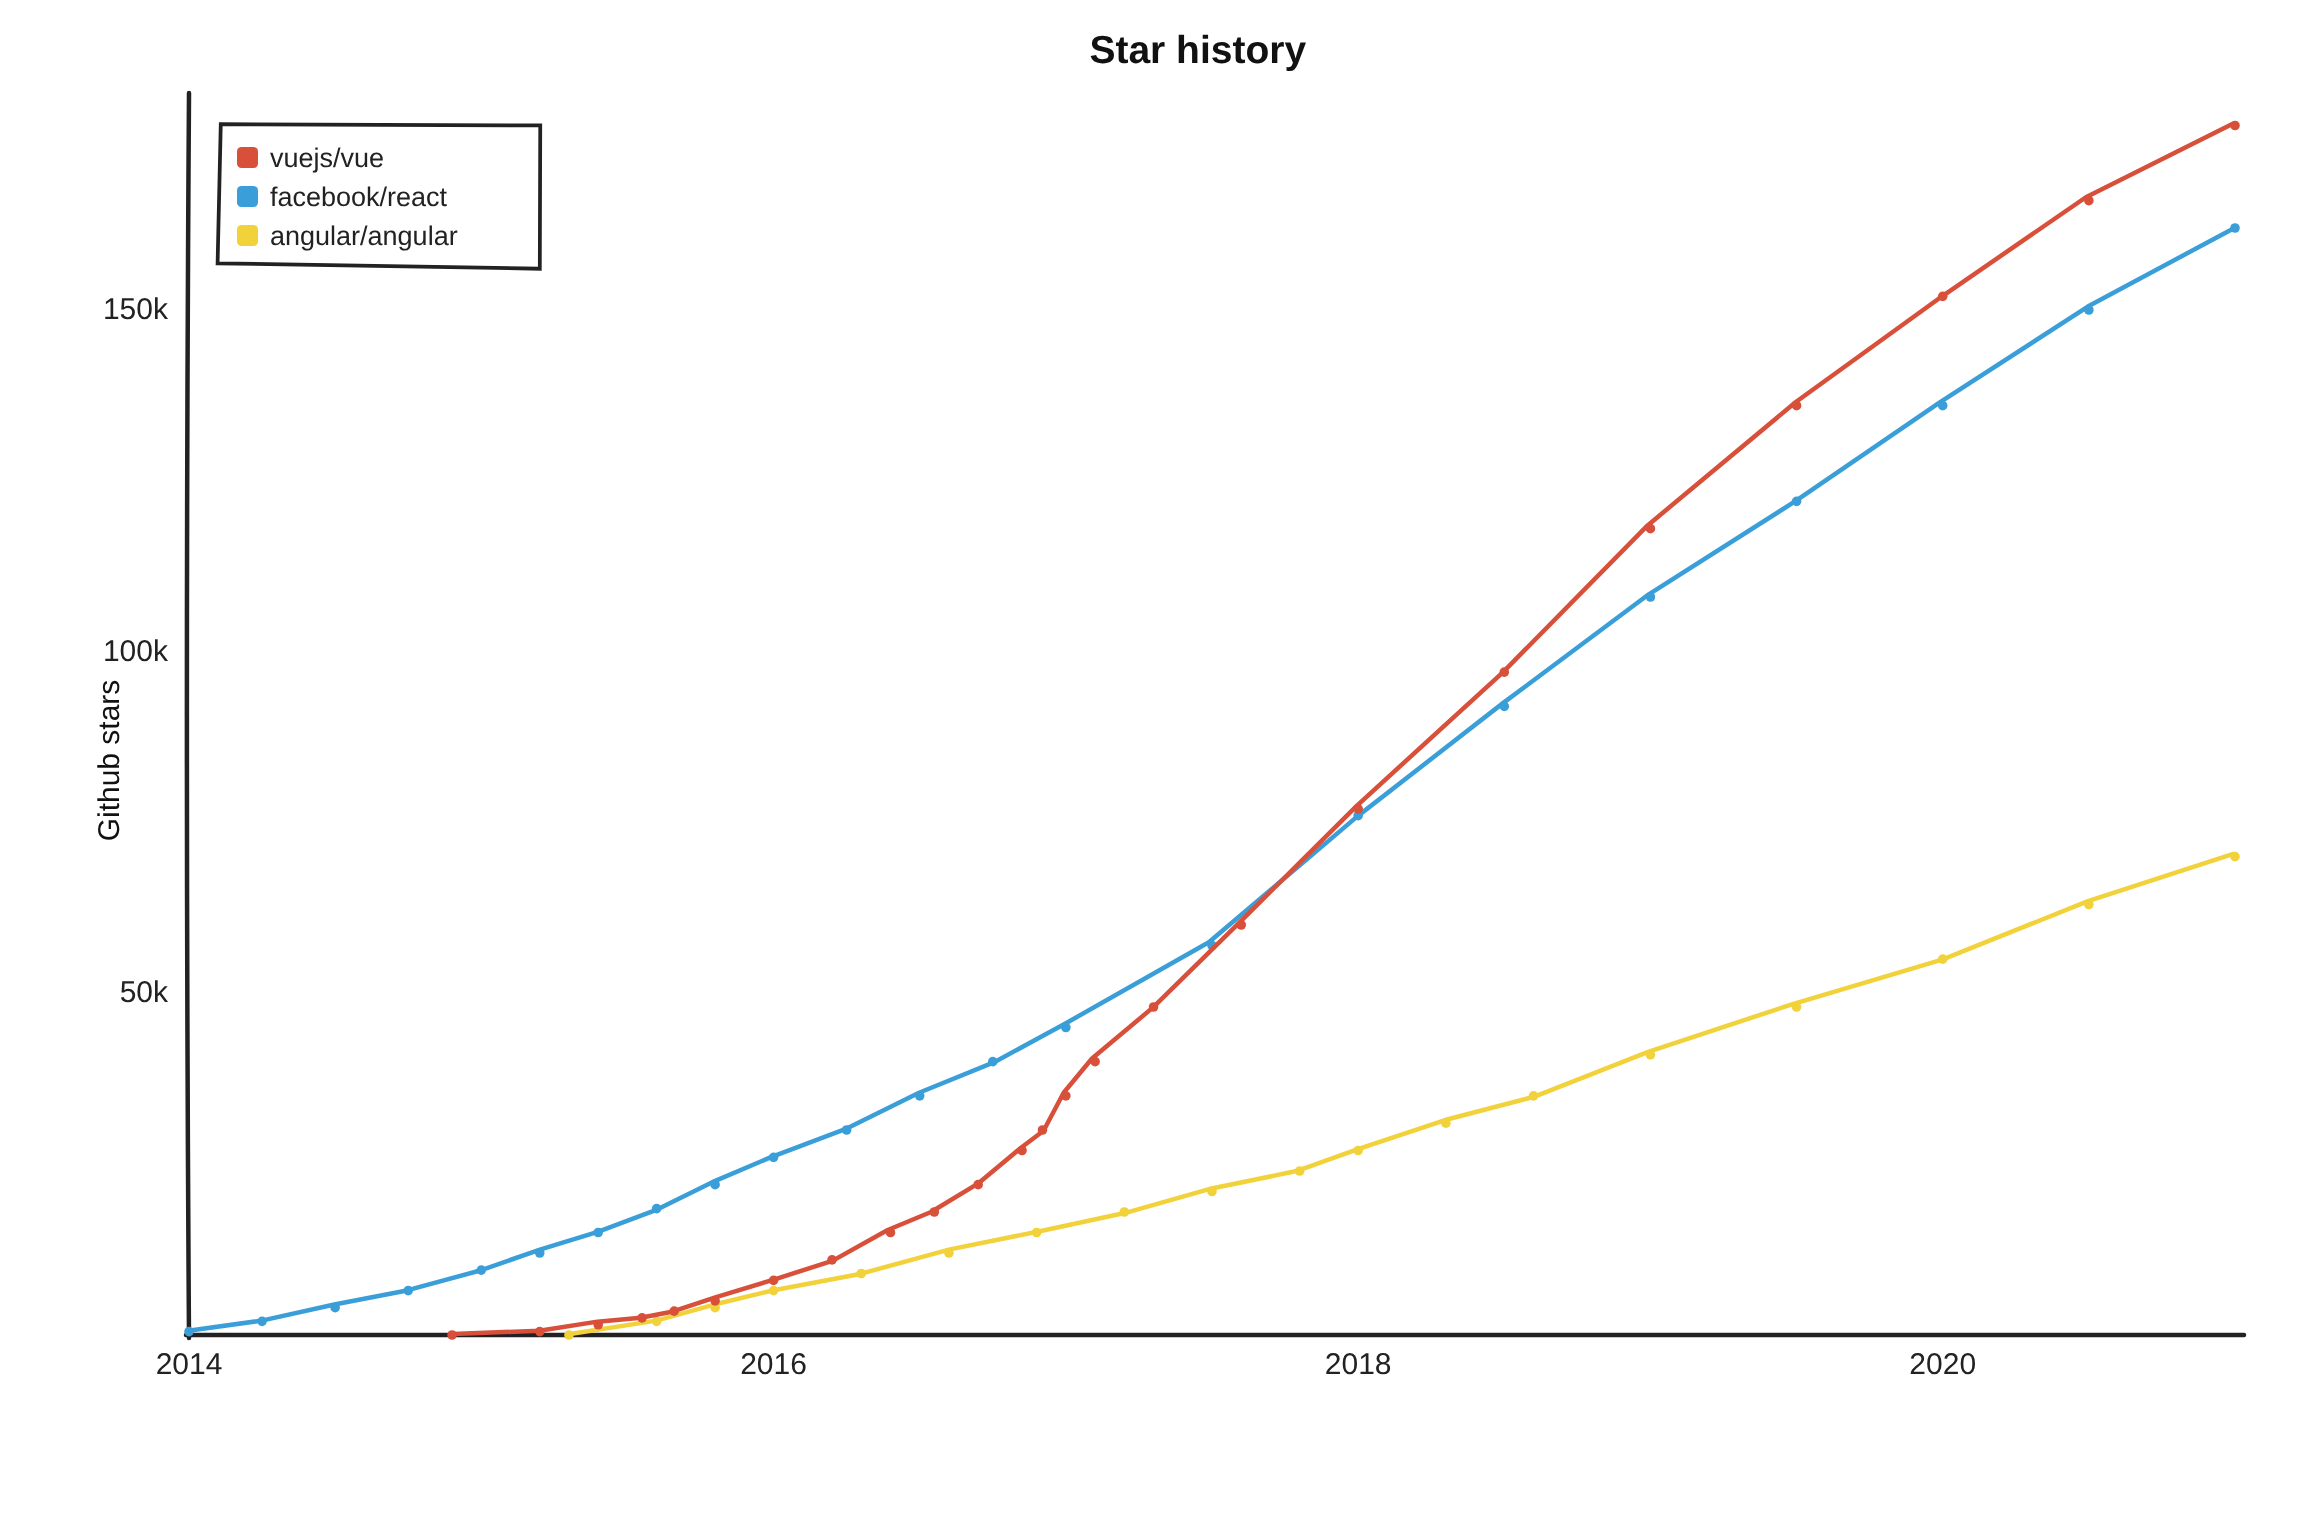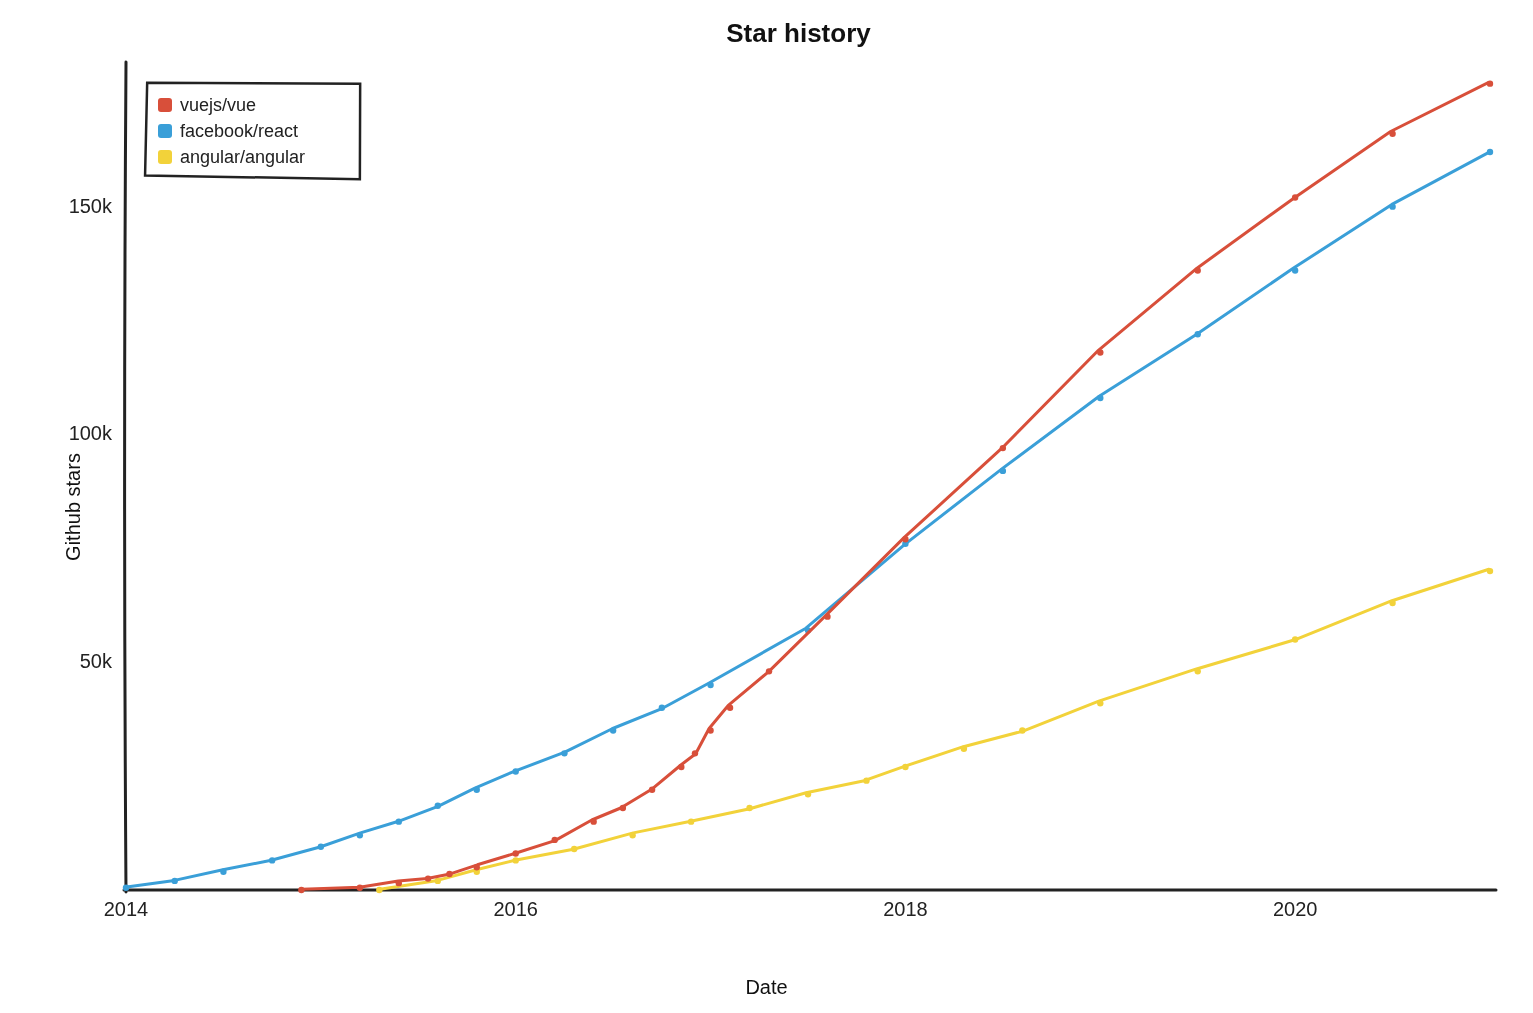--- a/index.html
+++ b/index.html
@@ -80,21 +80,20 @@
   .legend-swatch {
     rx: 3; ry: 3;
   }
 </style>
 </head>
 <body>
 
 <div class="chart-wrap">
   <div class="title">Star history</div>
   <div class="ylabel">Github stars</div>
-  <div class="xlabel">Date</div>
 
   <div class="plot">
     <svg id="chart-svg" width="1380" height="870">
         <path d="M 6 2 Q 3.1898663197280257 417.8350863878404 6 832" class="axis-line"></path>
         <path d="M 4 830 Q 688.867059305124 826.93969408517 1376 830" class="axis-line"></path>
         <text x="-8" y="608.2222222222222" text-anchor="end" class="tick-label">50k</text>
         <text x="-8" y="380.4444444444444" text-anchor="end" class="tick-label">100k</text>
         <text x="-8" y="152.66666666666663" text-anchor="end" class="tick-label">150k</text>
         <text x="6" y="856" text-anchor="middle" class="tick-label">2014</text>
         <text x="395.71428571428567" y="856" text-anchor="middle" class="tick-label">2016</text>

